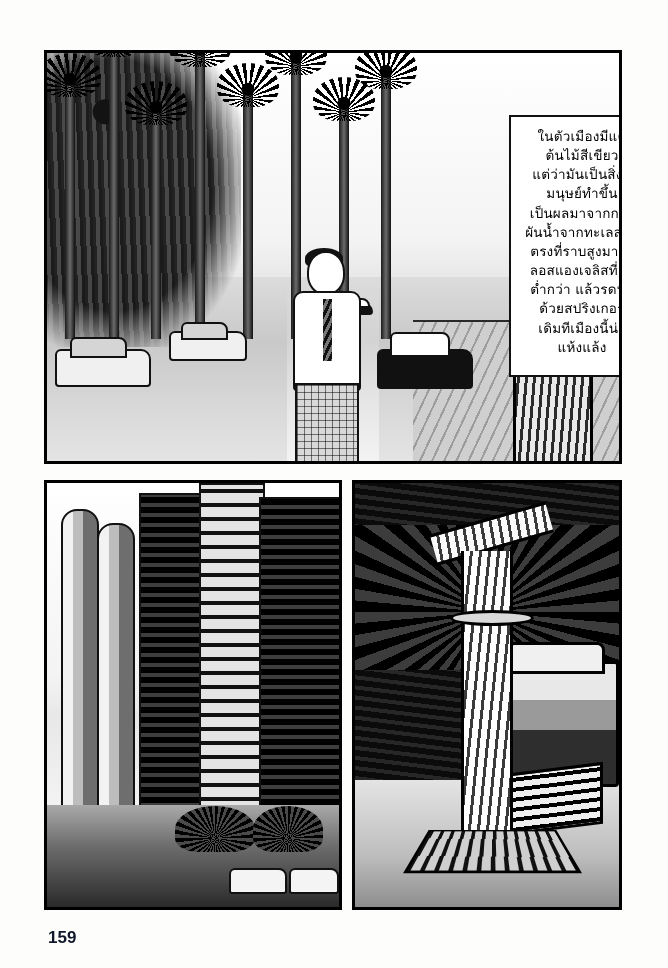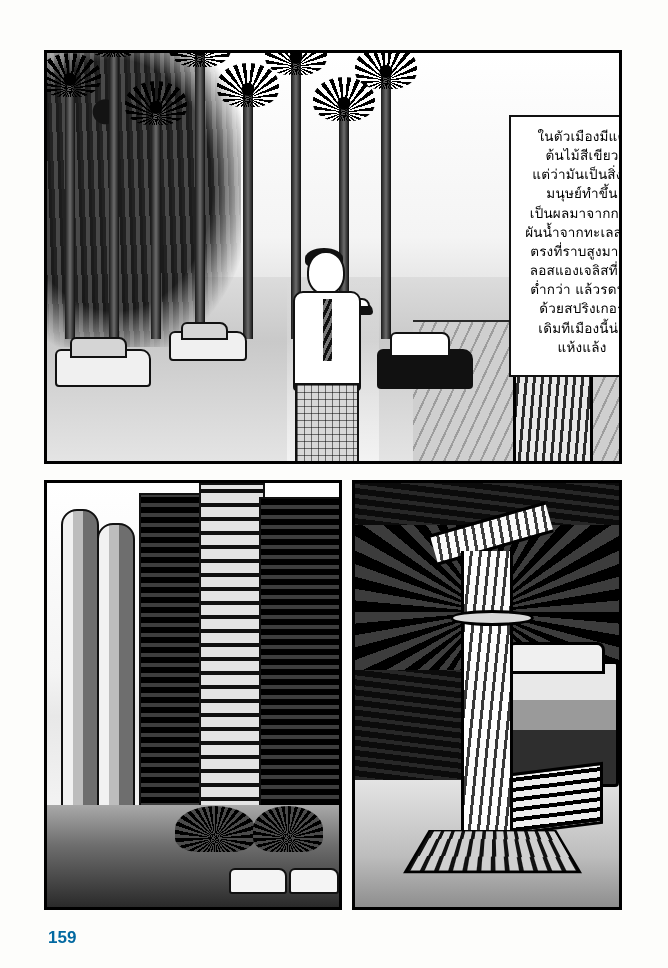--- a/index.html
+++ b/index.html
@@ -355,21 +355,21 @@
     white-space: pre-line;
   }
 
   
   #page-number {
     position: absolute;
     left: 48px;
     top: 928px;
     font-size: 17px;
     font-weight: bold;
-    color: #0369a1;
+    color: #0f172a;
     font-family: "Liberation Sans", sans-serif;
   }
 </style>
 </head>
 <body>
 
 <div class="page">
 
   <div class="panel" id="panel-top">
     <div class="sky"></div>

